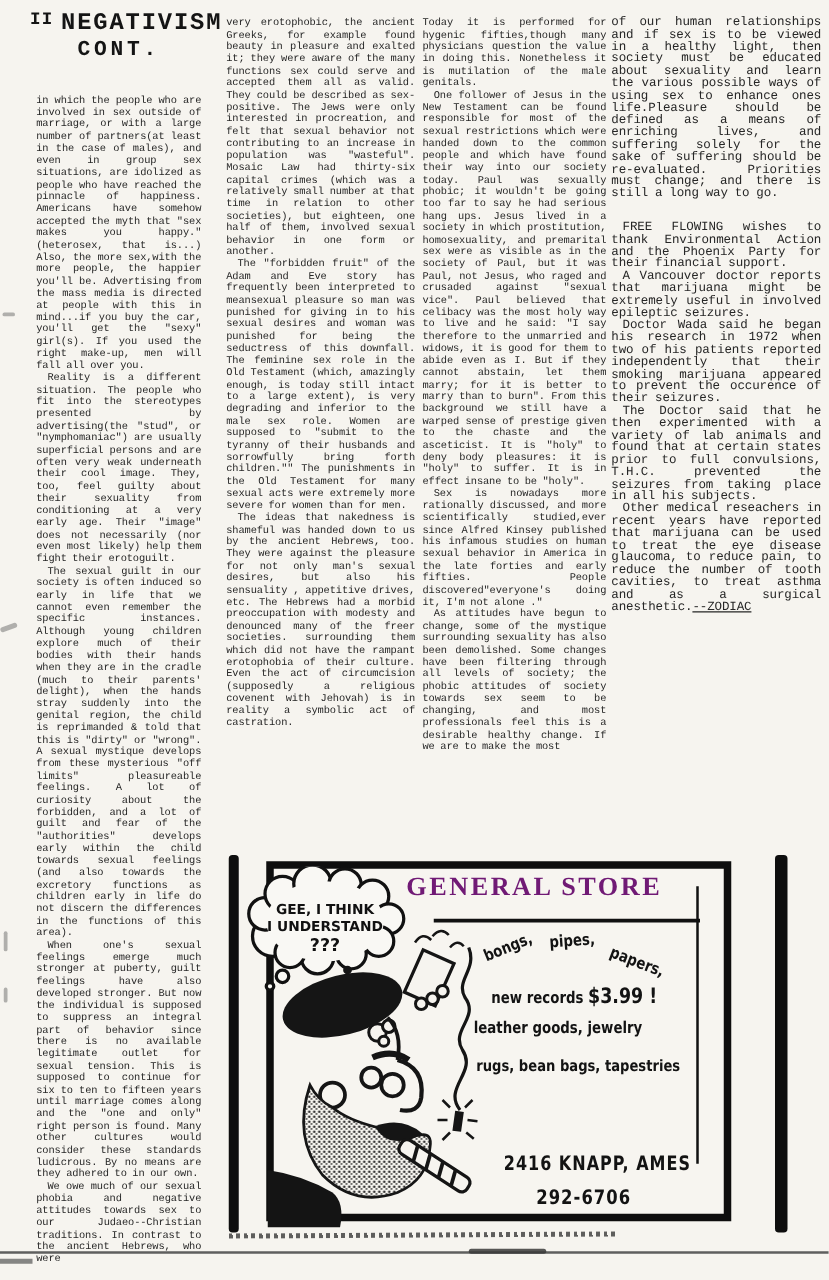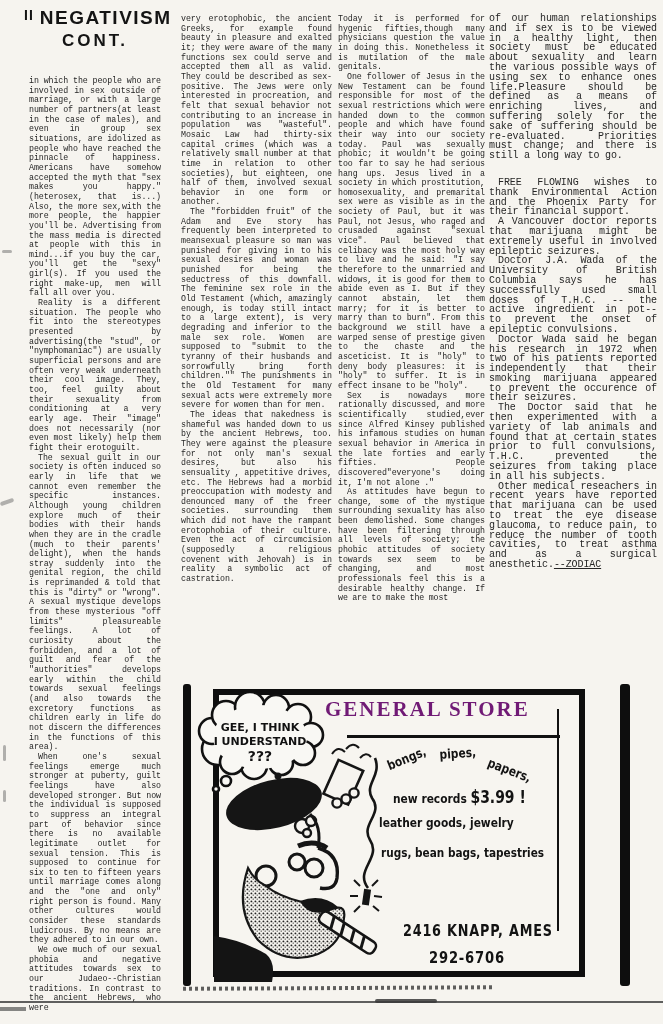--- a/index.html
+++ b/index.html
@@ -23,21 +23,21 @@
   }
   .col p.ind{text-indent:9px;}
   #col1{left:29px;top:76px;width:132px;}
   #col2{left:181px;top:14px;width:151px;}
   #col3{left:338px;top:14px;width:147px;}
   #col4{left:489px;top:14px;width:168px;}
   #col4 p{font-size:10px;line-height:9.8px;}
   
   #neg-heading{
     position:absolute;left:24px;top:8px;width:142px;
-    font-family:Liberation Sans, sans-serif;font-weight:bold;color:#141414;
+    font-family:Liberation Mono, monospace;font-weight:bold;color:#141414;
     text-align:center;line-height:1.1;
   }
   #neg-heading .numeral{font-size:14px;vertical-align:4px;margin-right:6px;letter-spacing:1px;}
   #neg-heading .t1{font-size:19px;letter-spacing:1.5px;}
   #neg-heading .t2{font-size:17px;letter-spacing:3px;margin-top:3px;}
   .note-gap{height:17px;}
   #thc-heading{
     font-family:"Liberation Sans",sans-serif;font-weight:400;color:#1a1a1a;
     text-align:center;margin:56px 0 10px 0;
   }
@@ -116,21 +116,20 @@
   <p class="ind">One follower of Jesus in the New Testament can be found responsible for most of the sexual restrictions which were handed down to the common people and which have found their way into our society today. Paul was sexually phobic; it wouldn't be going too far to say he had serious hang ups. Jesus lived in a society in which prostitution, homosexuality, and premarital sex were as visible as in the society of Paul, but it was Paul, not Jesus, who raged and crusaded against "sexual vice". Paul believed that celibacy was the most holy way to live and he said: "I say therefore to the unmarried and widows, it is good for them to abide even as I. But if they cannot abstain, let them marry; for it is better to marry than to burn". From this background we still have a warped sense of prestige given to the chaste and the asceticist. It is "holy" to deny body pleasures: it is "holy" to suffer. It is in effect insane to be "holy".</p>
   <p class="ind">Sex is nowadays more rationally discussed, and more scientifically studied,ever since Alfred Kinsey published his infamous studies on human sexual behavior in America in the late forties and early fifties. People discovered"everyone's doing it, I'm not alone ."</p>
   <p class="ind">As attitudes have begun to change, some of the mystique surrounding sexuality has also been demolished. Some changes have been filtering through all levels of society; the phobic attitudes of society towards sex seem to be changing, and most professionals feel this is a desirable healthy change. If we are to make the most</p>
 </div>
 
 <div id="col4" class="col">
   <p>of our human relationships and if sex is to be viewed in a healthy light, then society must be educated about sexuality and learn the various possible ways of using sex to enhance ones life.Pleasure should be defined as a means of enriching lives, and suffering solely for the sake of suffering should be re-evaluated. Priorities must change; and there is still a long way to go.</p>
   <div class="note-gap"></div>
   <p class="ind">FREE FLOWING wishes to thank Environmental Action and the Phoenix Party for their financial support.</p>
   <p class="ind">A Vancouver doctor reports that marijuana might be extremely useful in involved epileptic seizures.</p>
-  <p class="ind">Doctor J.A. Wada of the University of British Columbia says he has successfully used small doses of T.H.C. -- the active ingredient in pot-- to prevent the onset of epileptic convulsions.</p>
   <p class="ind">Doctor Wada said he began his research in 1972 when two of his patients reported independently that their smoking marijuana appeared to prevent the occurence of their seizures.</p>
   <p class="ind">The Doctor said that he then experimented with a variety of lab animals and found that at certain states prior to full convulsions, T.H.C. prevented the seizures from taking place in all his subjects.</p>
   <p class="ind"><span>Other medical reseachers in recent years have reported that marijuana can be used to treat the eye disease glaucoma, to reduce pain, to reduce the number of tooth cavities, to treat asthma and as a surgical anesthetic.</span><span class="underline">--ZODIAC</span></p>
 </div>
 
 <div id="bar-left" class="vbar"></div>
 <div id="bar-right" class="vbar"></div>
 
 <div id="ad-box">
   <div id="ad-title">GENERAL STORE</div>

